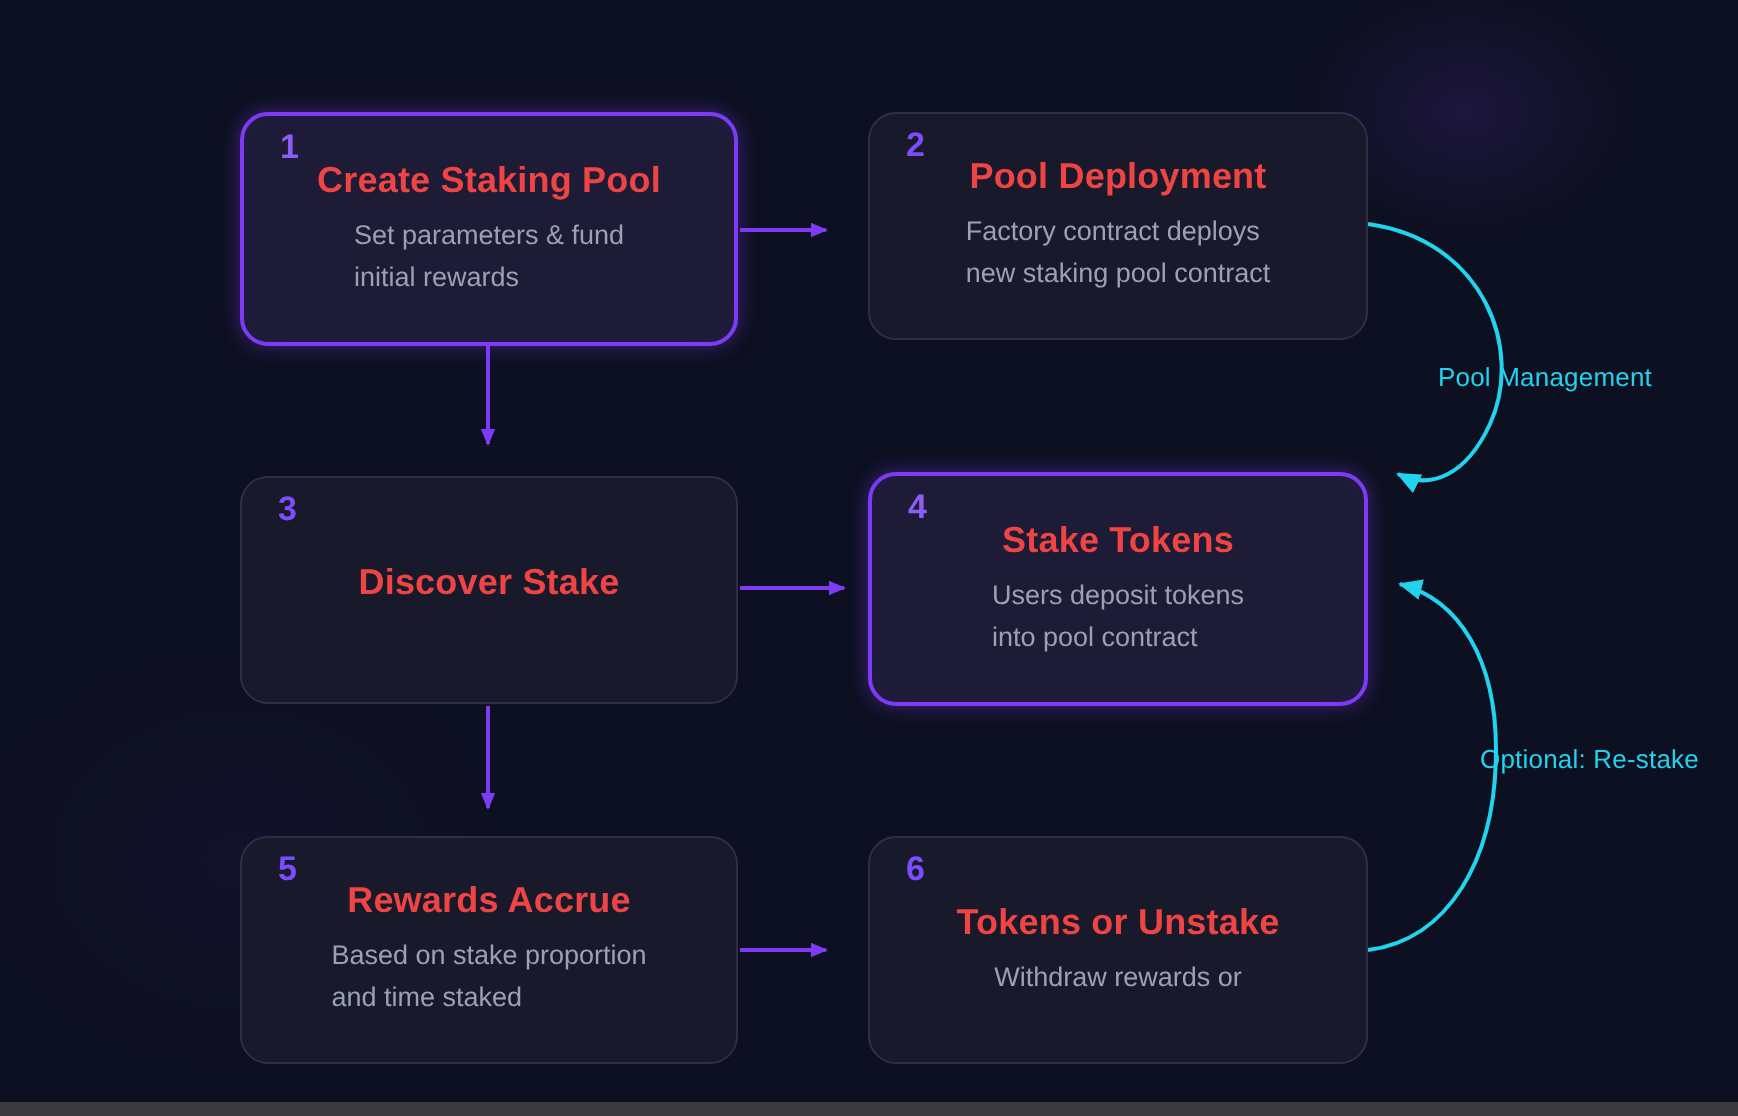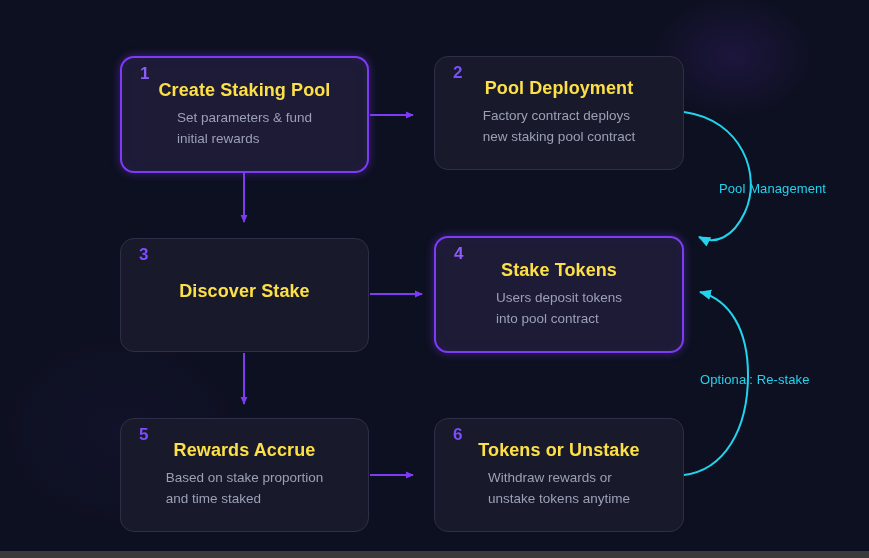--- a/index.html
+++ b/index.html
@@ -71,21 +71,21 @@
     font-size: 17px;
     font-weight: bold;
     color: #7c4dff;
     letter-spacing: 0.3px;
   }
   .node.active .step-num { color: #8b5cf6; }
 
   .node-title {
     font-size: 18px;
     font-weight: bold;
-    color: #fde047;
+    color: #ef4444;
     margin-top: 0;
     margin-bottom: 7px;
     text-align: center;
     letter-spacing: 0.1px;
   }
   .node-desc {
     font-size: 13.5px;
     color: #9ba0b5;
     text-align: left;
     line-height: 1.55;
@@ -184,22 +184,21 @@
       <span>Based on stake proportion</span><br>
       <span>and time staked</span>
     </span>
   </div>
 
   <div class="node plain" style="left:434px; top:418px; width:250px; height:114px;">
     <span class="step-num">6</span>
     <span class="node-title">Tokens or Unstake</span>
     <span class="node-desc">
       <span>Withdraw rewards or</span><br>
-      <span>unstake tokens anytime</span>
     </span>
   </div>
 
   <span class="curve-label" style="left:719px; top:181px;">Pool Management</span>
-  <span class="curve-label" style="left:700px; top:372px;">Optional: Re-stake</span>
+  <span class="curve-label" style="left:740px; top:372px;">Optional: Re-stake</span>
 
 </div>
 
 <div id="bottombar"></div>
 
 </body></html>

